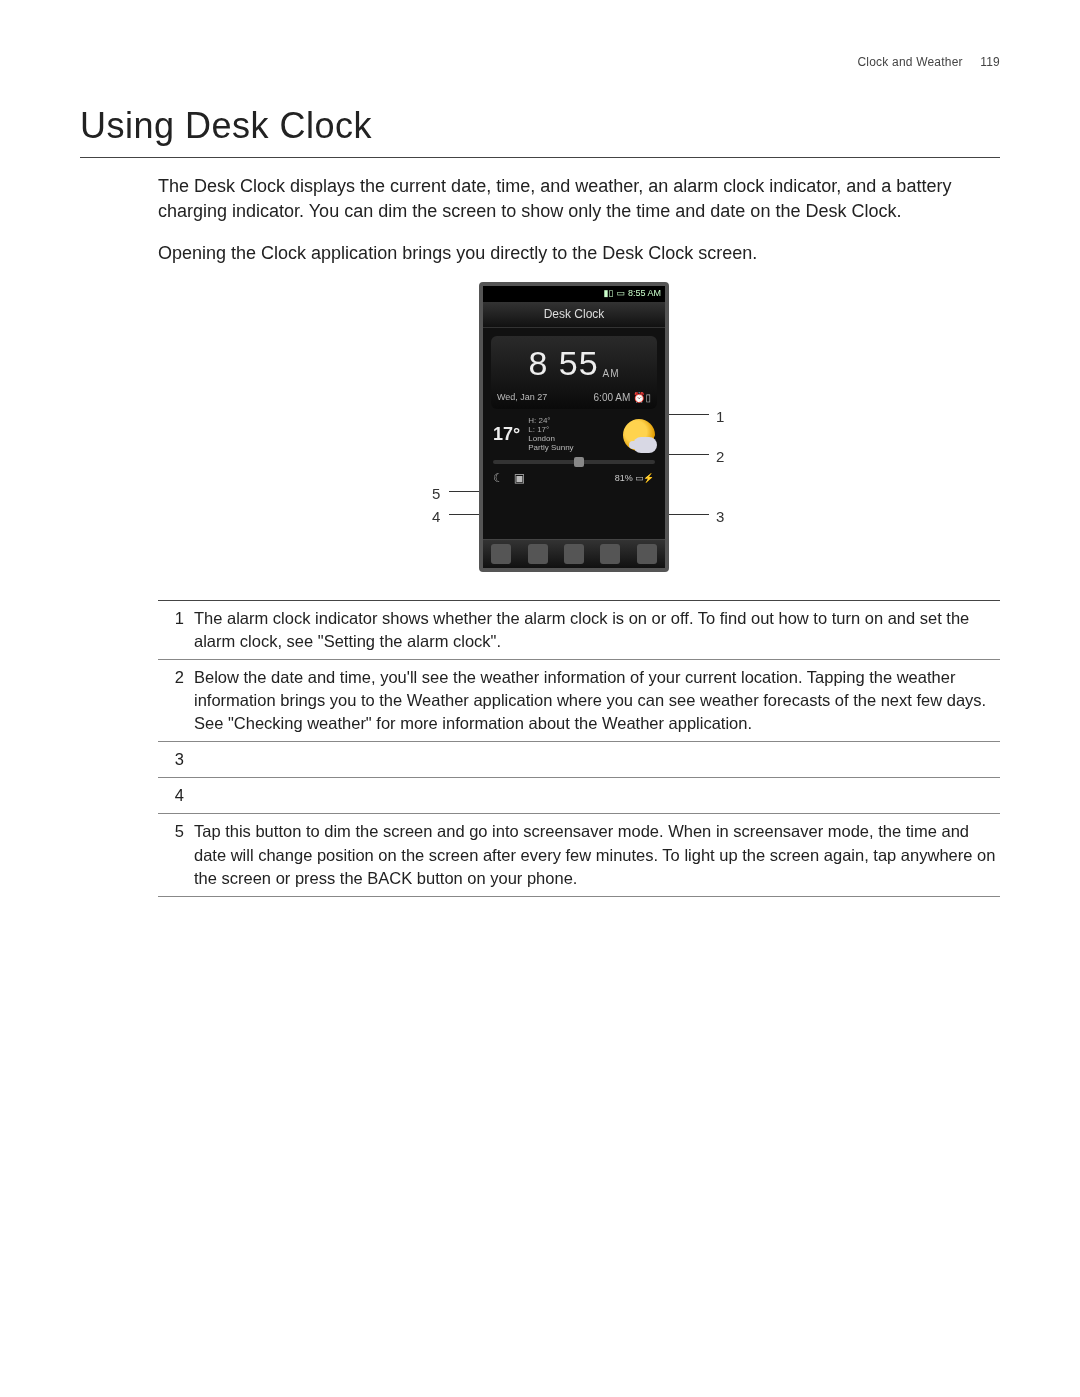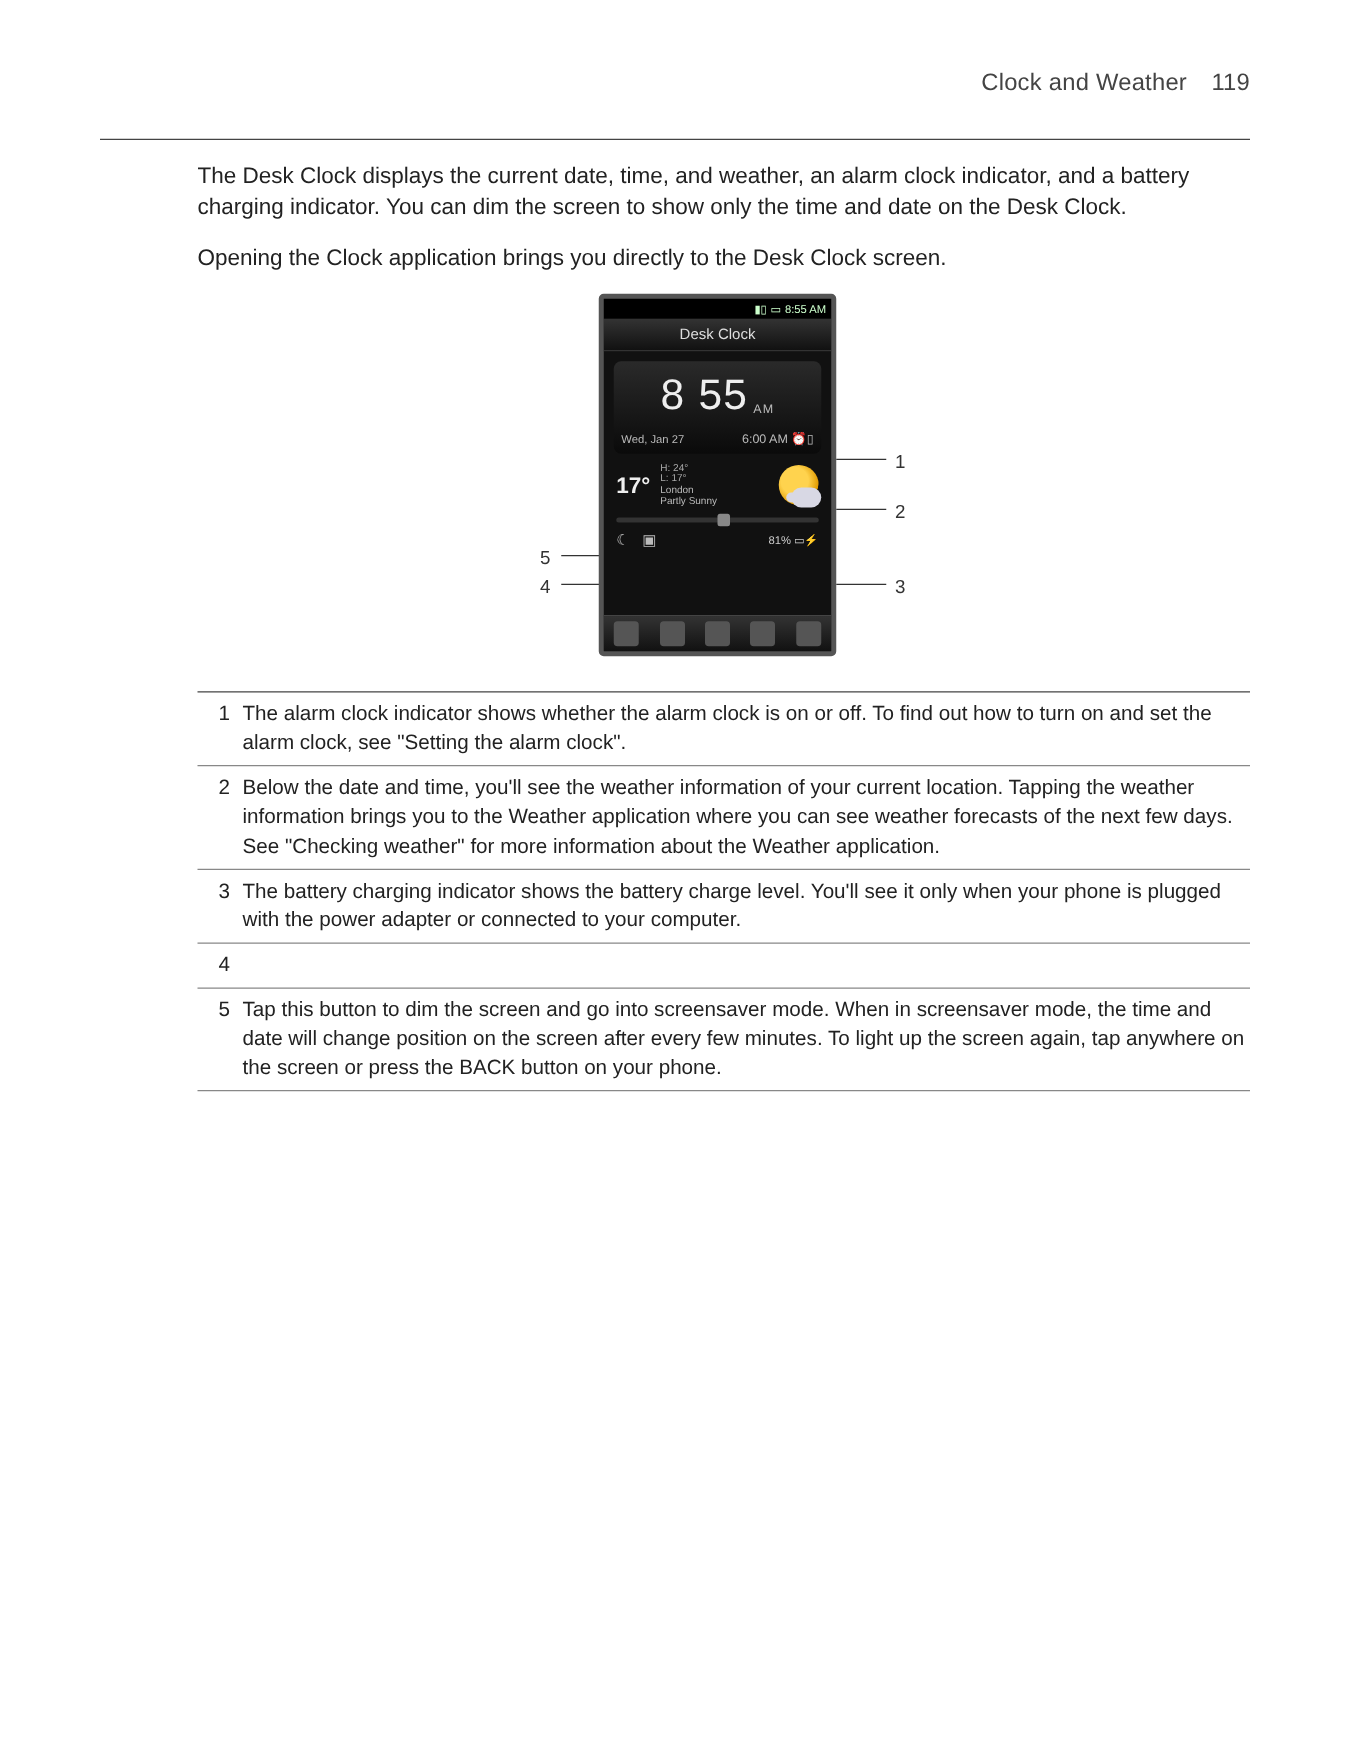--- a/index.html
+++ b/index.html
@@ -14,21 +14,21 @@
   .page {
     width: 1080px;
     min-height: 1397px;
     margin: 0 auto;
     padding: 54px 80px 60px 80px;
     box-sizing: border-box;
     position: relative;
   }
   .header {
     text-align: right;
-    font-size: 19px;
+    font-size: 12px;
     color: #444;
     margin-bottom: 30px;
     letter-spacing: .2px;
   }
   .header .sec { margin-right: 14px; }
   h1 {
     font-weight: 300;
     font-size: 36px;
     margin: 0 0 6px 0;
     letter-spacing: .5px;
@@ -130,20 +130,21 @@
 </head>
 <body>
 
 <div class="page">
 
   <div class="header">
     <span class="sec">Clock and Weather</span>
     <span>119</span>
   </div>
 
+  <h1>Using Desk Clock</h1>
   <div class="rule"></div>
 
   <div class="body-indent">
     <p>The Desk Clock displays the current date, time, and weather, an alarm clock indicator, and a battery charging indicator. You can dim the screen to show only the time and date on the Desk Clock.</p>
     <p>Opening the Clock application brings you directly to the Desk Clock screen.</p>
 
     <div class="figure-wrap">
 
       <div class="line" style="left:265px;top:132px;width:40px;height:1px;"></div>
       <div class="callout" style="left:312px;top:124px;">1</div>
@@ -210,21 +211,20 @@
       <div class="row">
         <div class="num">1</div>
         <div class="txt">The alarm clock indicator shows whether the alarm clock is on or off. To find out how to turn on and set the alarm clock, see "Setting the alarm clock".</div>
       </div>
       <div class="row">
         <div class="num">2</div>
         <div class="txt">Below the date and time, you'll see the weather information of your current location. Tapping the weather information brings you to the Weather application where you can see weather forecasts of the next few days. See "Checking weather" for more information about the Weather application.</div>
       </div>
       <div class="row">
         <div class="num">3</div>
-        <div class="txt">The battery charging indicator shows the battery charge level. You'll see it only when your phone is plugged with the power adapter or connected to your computer.</div>
       </div>
       <div class="row">
         <div class="num">4</div>
       </div>
       <div class="row">
         <div class="num">5</div>
         <div class="txt">Tap this button to dim the screen and go into screensaver mode. When in screensaver mode, the time and date will change position on the screen after every few minutes. To light up the screen again, tap anywhere on the screen or press the BACK button on your phone.</div>
       </div>
     </div>
 

